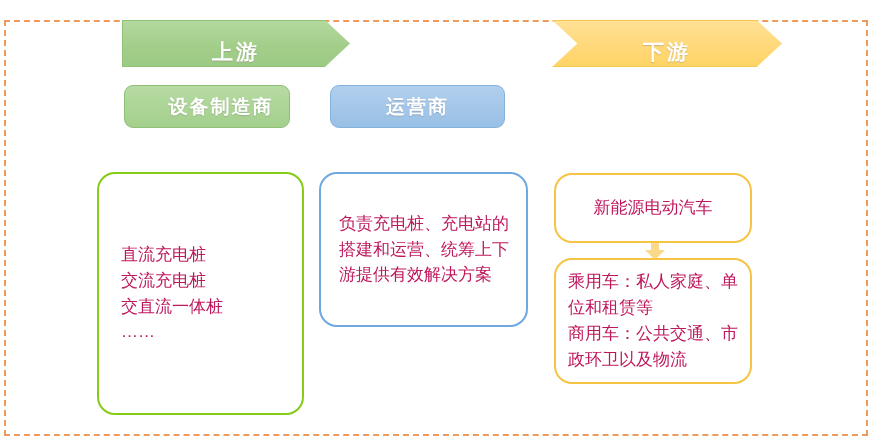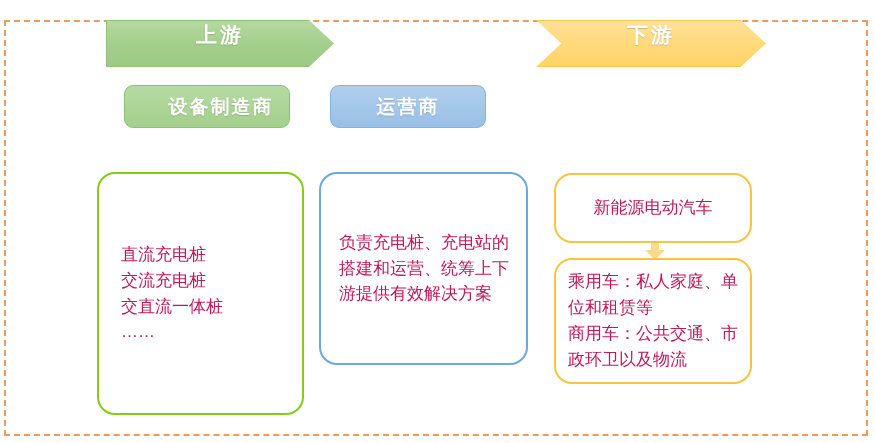--- a/index.html
+++ b/index.html
@@ -36,23 +36,24 @@
     left: 106px;
     top: 20px;
     width: 660px;
     height: 47px;
   }
   .chev {
     position: absolute;
     top: 0;
     height: 47px;
     display: flex;
-    align-items: flex-start;
+    align-items: flex-end;
     justify-content: center;
     box-sizing: border-box;
+    margin-left: 16px;
   }
   .chev .chev-label {
     position: relative;
     z-index: 3;
     color: #ffffff;
     font-size: 21px;
     font-weight: bold;
     letter-spacing: 3px;
     text-shadow: 0 1px 1px rgba(120,120,120,0.35);
   }
@@ -101,21 +102,21 @@
   }
   .pill-green {
     left: 124px;
     width: 166px;
     background: linear-gradient(180deg,#B6DBA3 0%, #A4CF8C 100%);
     border: 1px solid #8DC075;
     padding-left: 28px;
   }
   .pill-blue {
     left: 330px;
-    width: 156px;
+    width: 175px;
     background: linear-gradient(180deg,#B1CFED 0%, #98C0E5 100%);
     border: 1px solid #84B2DC;
   }
   .pill-yellow {
     left: 556px;
     width: 170px;
     background: linear-gradient(180deg,#FFE49F 0%, #FFD469 100%);
     border: 1px solid #F7CB55;
   }
 
@@ -141,21 +142,21 @@
     display: flex;
     align-items: center;
   }
   .box-green .box-text {
     padding: 0 0 0 22px;
   }
   .box-blue {
     left: 319px;
     top: 172px;
     width: 209px;
-    height: 193px;
+    height: 155px;
     border: 2px solid #6FA8DC;
     display: flex;
     align-items: center;
   }
   .box-blue .box-text {
     padding: 0 12px 0 18px;
   }
   .box-yellow-top {
     left: 554px;
     top: 173px;

